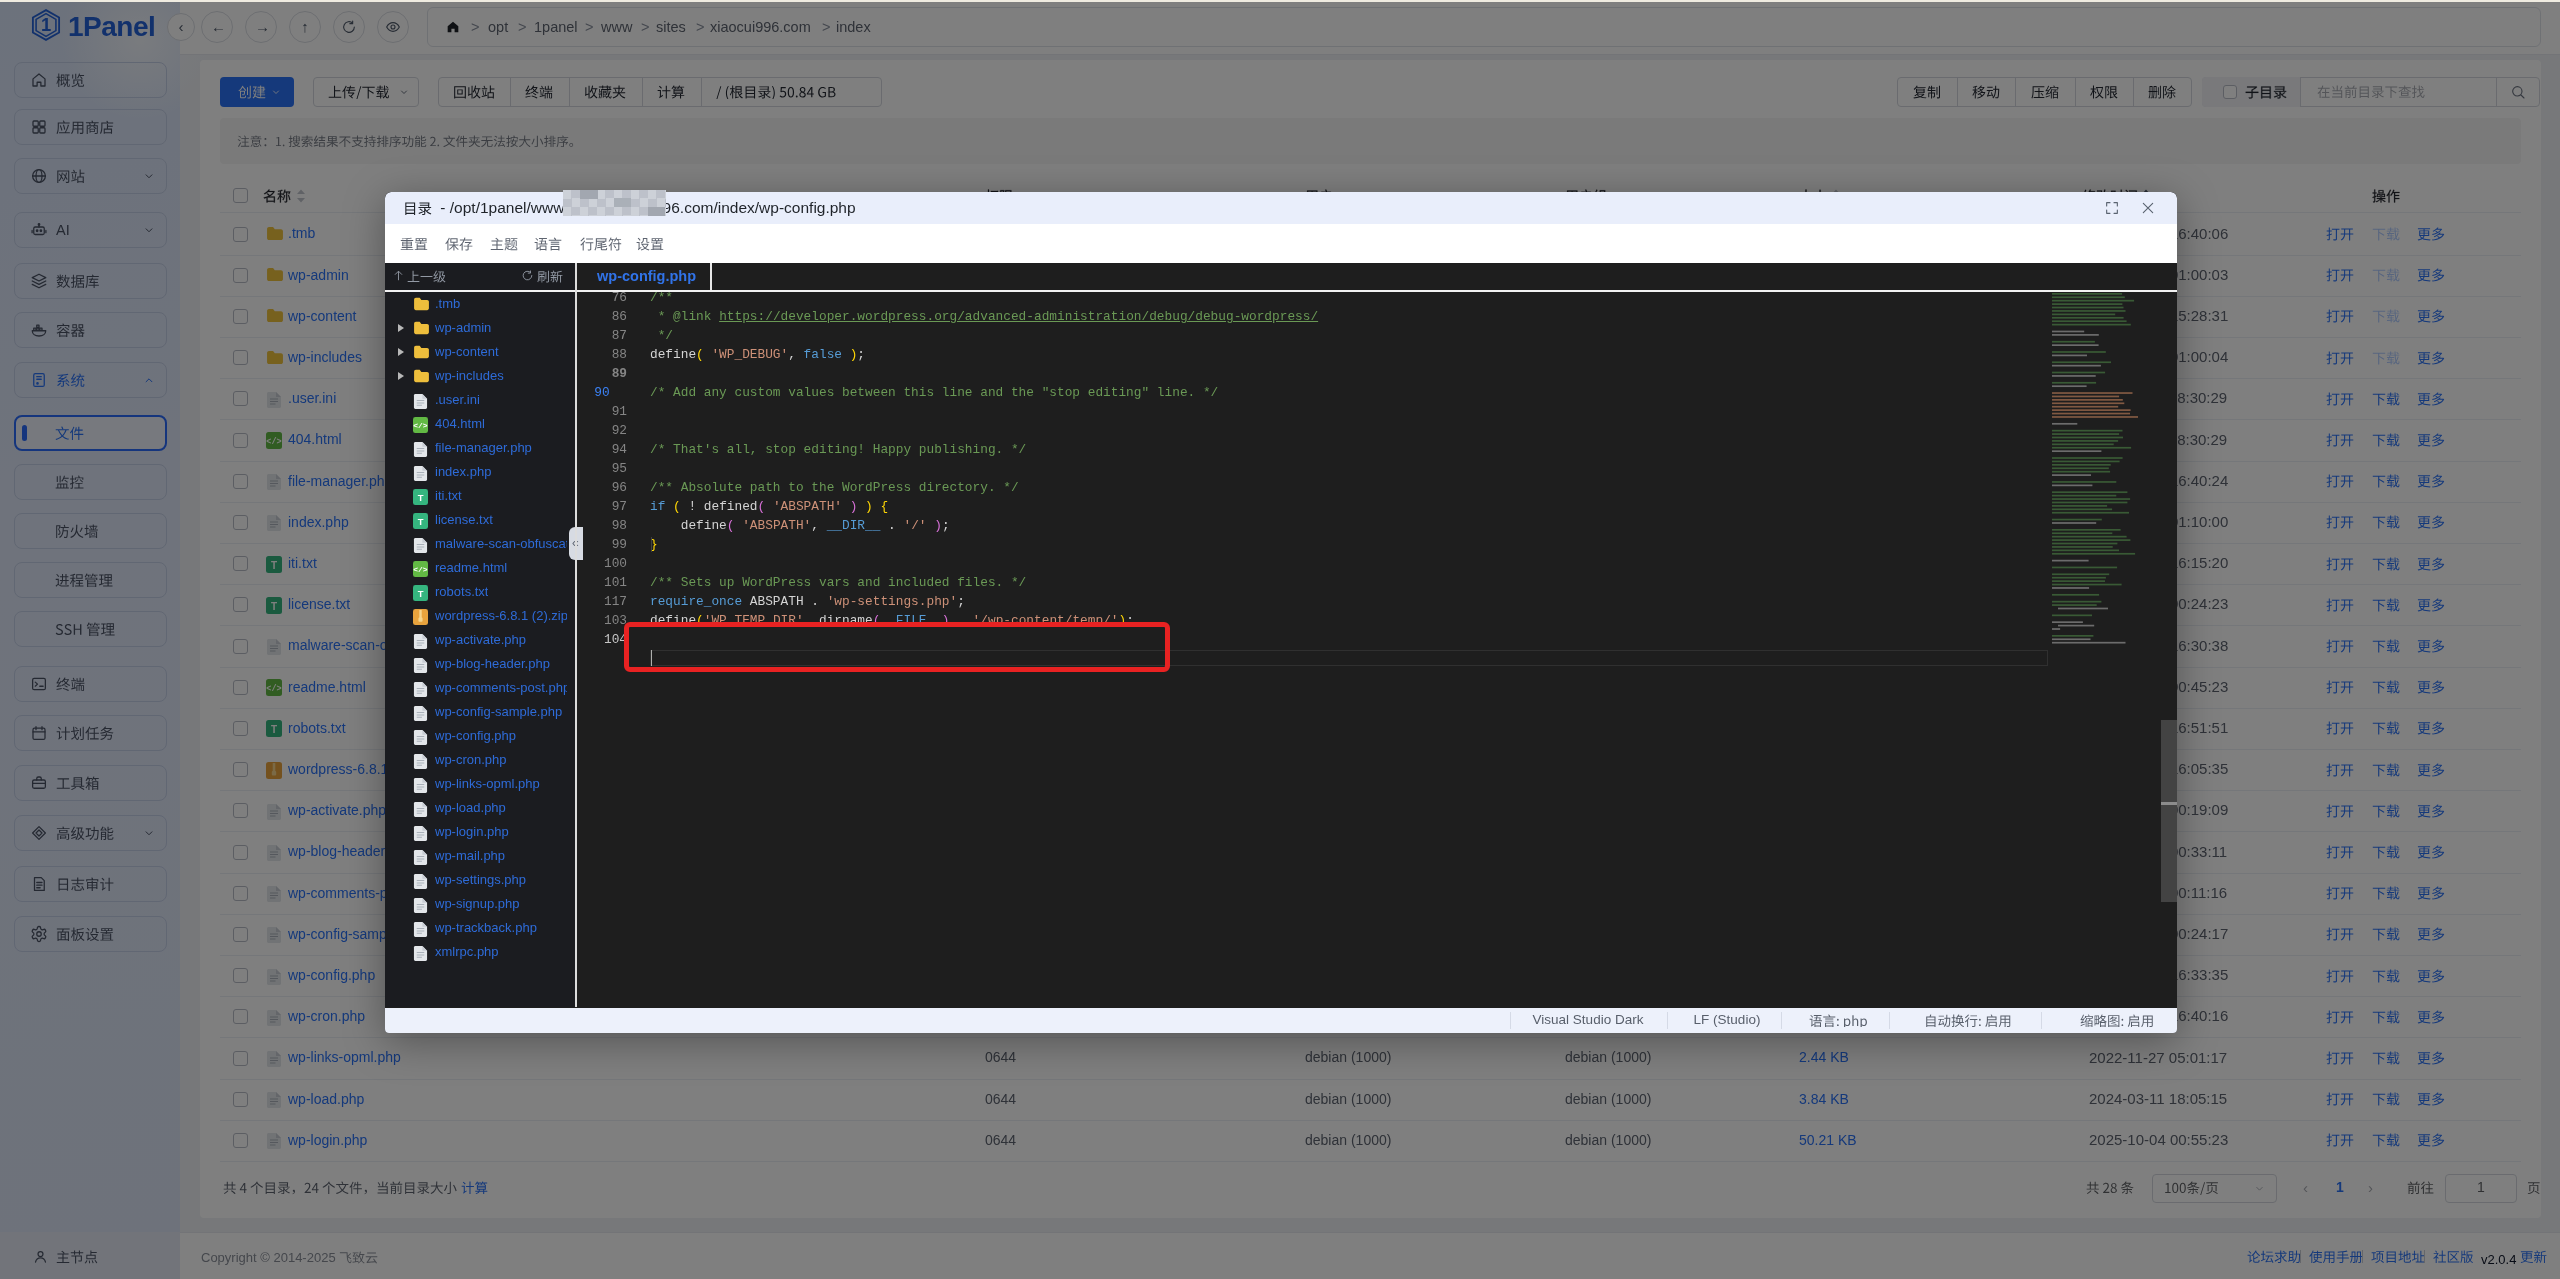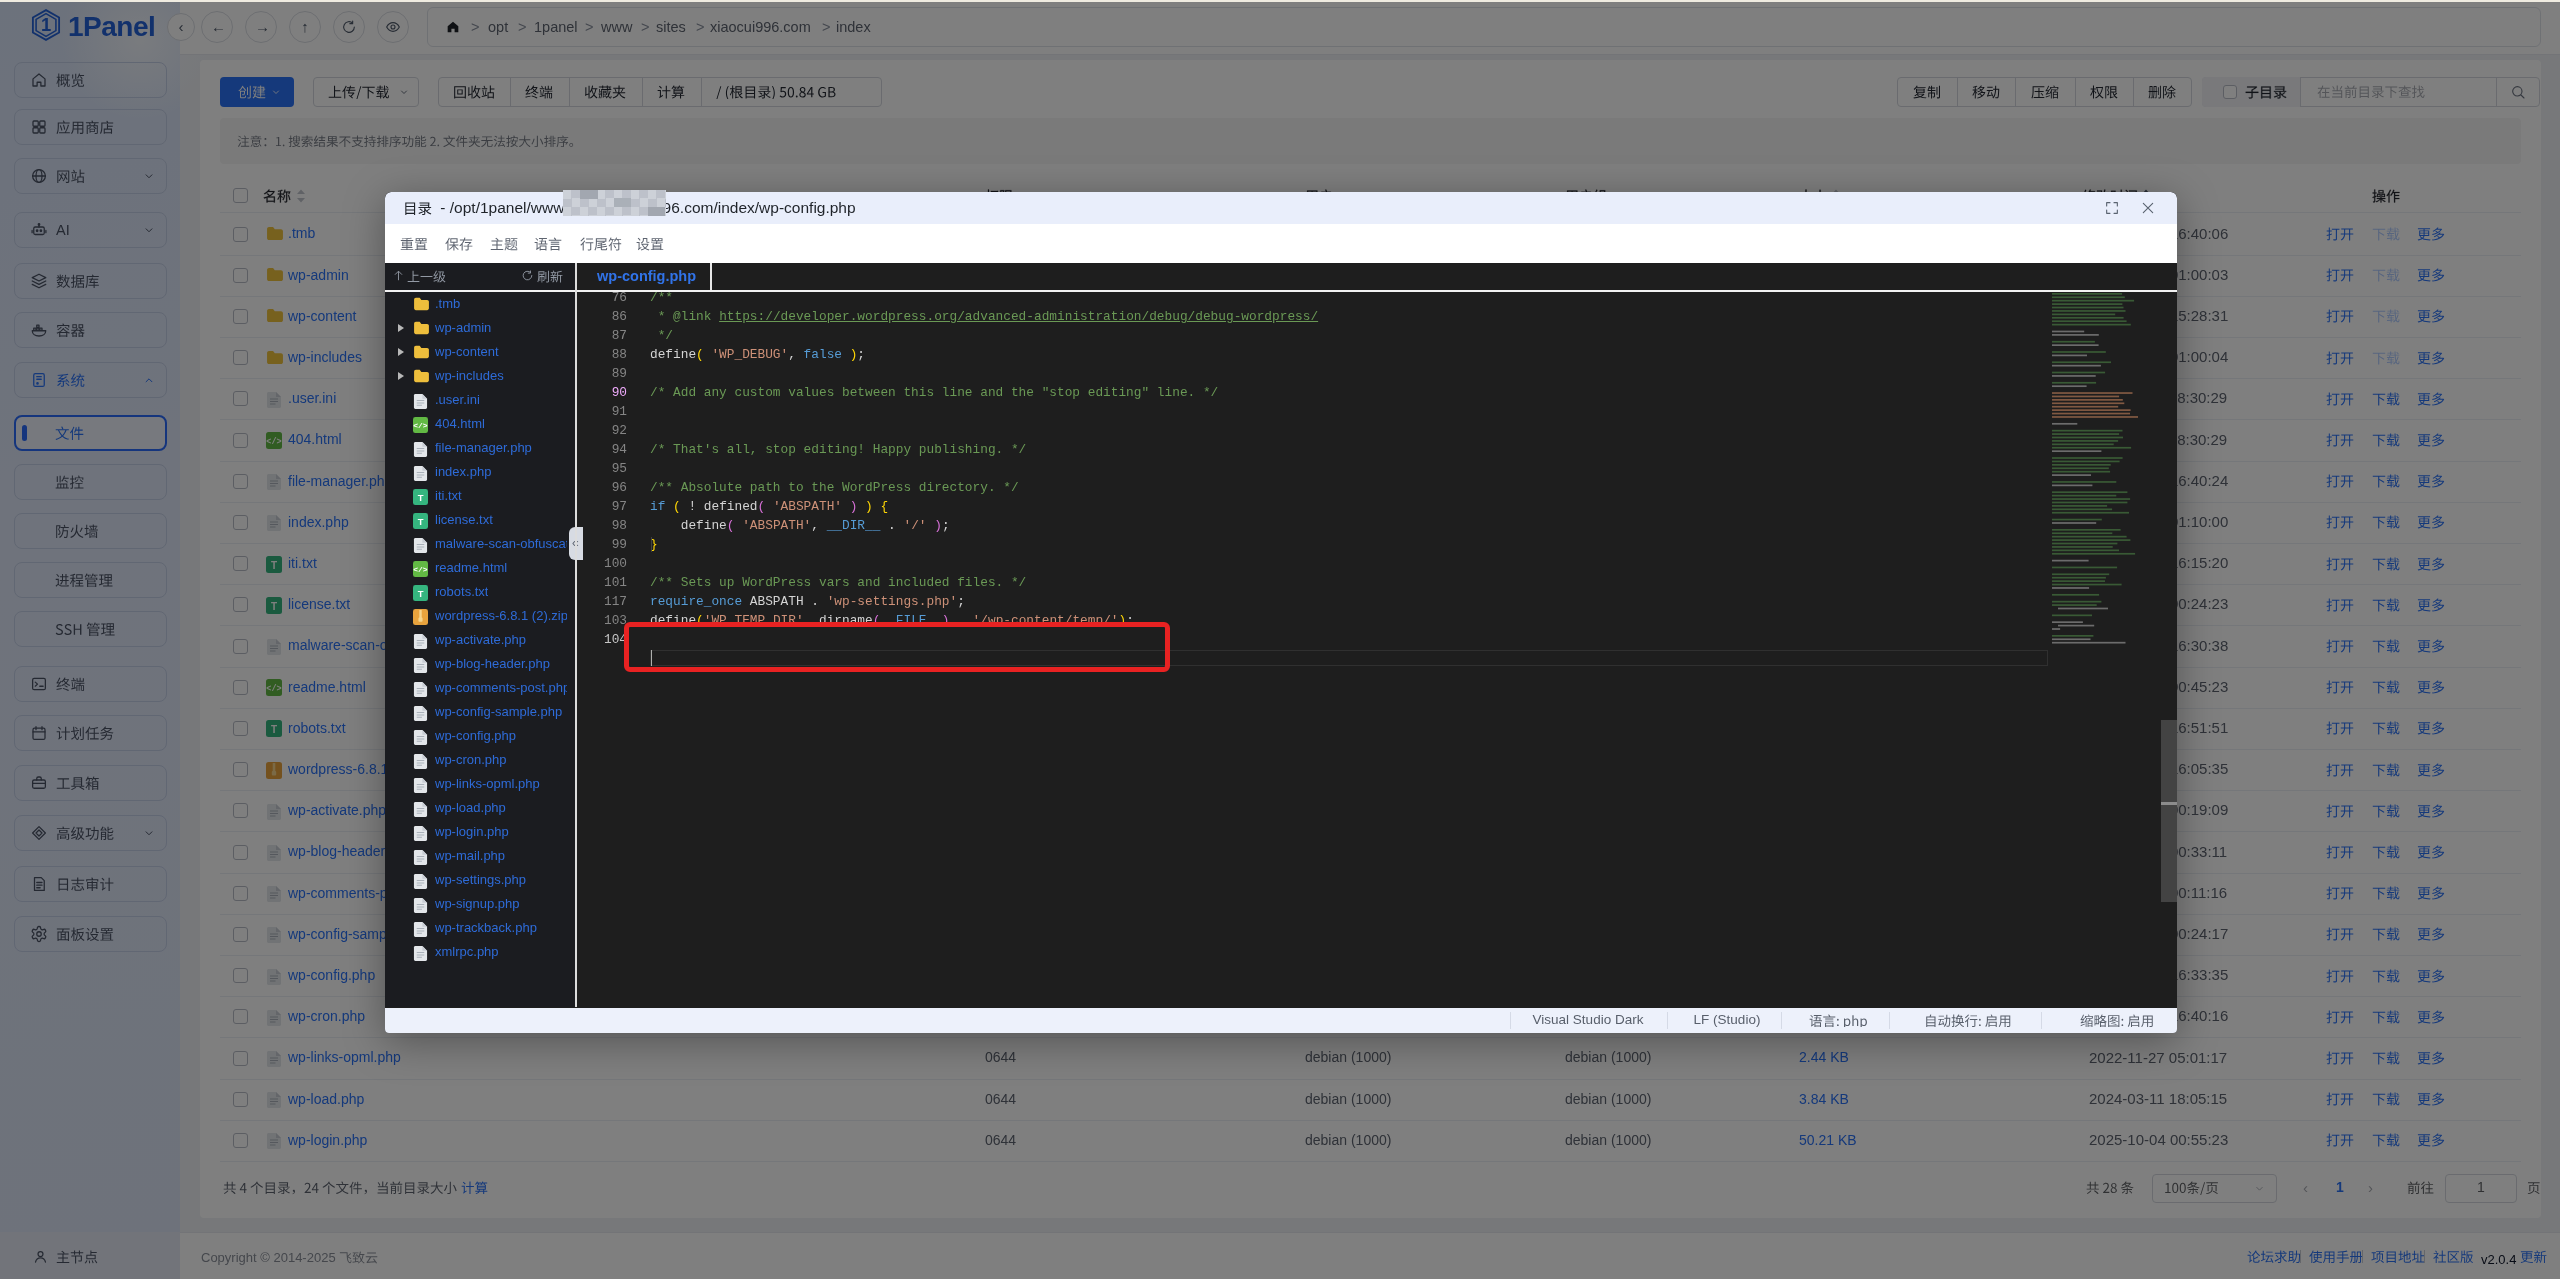--- a/index.html
+++ b/index.html
@@ -1409,22 +1409,22 @@
     </svg>
 <div style="position:absolute;left:50.0px;top:751.9px;font:400 13.0px 'Liberation Sans', sans-serif;color:#2e6bd8;line-height:16.2px;white-space:pre;letter-spacing:0;max-width:132px;overflow:hidden;">xmlrpc.php</div>
 <div style="position:absolute;left:184.0px;top:335.0px;width:14.0px;height:33.0px;background:#d7dbe3;border-radius:6px 0 0 6px;"></div>
 <div style="position:absolute;left:187.0px;top:343.5px;font:400 12.0px 'Liberation Sans', sans-serif;color:#5f6672;line-height:15.0px;white-space:pre;letter-spacing:0;">«</div>
 <div style="position:absolute;left:190.0px;top:71.0px;width:1.5px;height:744.0px;background:#dcdcdc;"></div>
 <div style="position:absolute;left:192px;top:96px;font:12.8px 'Liberation Mono',monospace;line-height:19px;">
       <div style="height:19px;white-space:pre;"><span style="display:inline-block;width:50px;text-align:right;color:#858585;">76</span><span style="display:inline-block;width:23px;"></span><span style="color:#6a9955;">/**</span></div>
       <div style="height:19px;white-space:pre;"><span style="display:inline-block;width:50px;text-align:right;color:#858585;">86</span><span style="display:inline-block;width:23px;"></span><span style="color:#6a9955;">&nbsp;*&nbsp;@link&nbsp;</span><span style="color:#6a9955;text-decoration:underline;">https://developer.wordpress.org/advanced-administration/debug/debug-wordpress/</span></div>
       <div style="height:19px;white-space:pre;"><span style="display:inline-block;width:50px;text-align:right;color:#858585;">87</span><span style="display:inline-block;width:23px;"></span><span style="color:#6a9955;">&nbsp;*/</span></div>
       <div style="height:19px;white-space:pre;"><span style="display:inline-block;width:50px;text-align:right;color:#858585;">88</span><span style="display:inline-block;width:23px;"></span><span style="color:#d4d4d4;">define</span><span style="color:#ffd705;">(&nbsp;</span><span style="color:#ce9178;">'WP_DEBUG'</span><span style="color:#d4d4d4;">,&nbsp;</span><span style="color:#569cd6;">false</span><span style="color:#ffd705;">&nbsp;)</span><span style="color:#d4d4d4;">;</span></div>
-      <div style="height:19px;white-space:pre;"><span style="display:inline-block;width:50px;text-align:right;color:#858585;">89</span><span style="display:inline-block;width:23px;"></span></div>
-      <div style="height:19px;white-space:pre;"><span style="display:inline-block;width:50px;text-align:right;color:#f0abfc;">90</span><span style="display:inline-block;width:23px;"></span><span style="color:#6a9955;">/*&nbsp;Add&nbsp;any&nbsp;custom&nbsp;values&nbsp;between&nbsp;this&nbsp;line&nbsp;and&nbsp;the&nbsp;"stop&nbsp;editing"&nbsp;line.&nbsp;*/</span></div>
+      <div style="height:19px;white-space:pre;font-weight:bold;"><span style="display:inline-block;width:50px;text-align:right;color:#858585;">89</span><span style="display:inline-block;width:23px;"></span></div>
+      <div style="height:19px;white-space:pre;"><span style="display:inline-block;width:50px;text-align:center;color:#3b82f6;">90</span><span style="display:inline-block;width:23px;"></span><span style="color:#6a9955;">/*&nbsp;Add&nbsp;any&nbsp;custom&nbsp;values&nbsp;between&nbsp;this&nbsp;line&nbsp;and&nbsp;the&nbsp;"stop&nbsp;editing"&nbsp;line.&nbsp;*/</span></div>
       <div style="height:19px;white-space:pre;"><span style="display:inline-block;width:50px;text-align:right;color:#858585;">91</span><span style="display:inline-block;width:23px;"></span></div>
       <div style="height:19px;white-space:pre;"><span style="display:inline-block;width:50px;text-align:right;color:#858585;">92</span><span style="display:inline-block;width:23px;"></span></div>
       <div style="height:19px;white-space:pre;"><span style="display:inline-block;width:50px;text-align:right;color:#858585;">94</span><span style="display:inline-block;width:23px;"></span><span style="color:#6a9955;">/*&nbsp;That's&nbsp;all,&nbsp;stop&nbsp;editing!&nbsp;Happy&nbsp;publishing.&nbsp;*/</span></div>
       <div style="height:19px;white-space:pre;"><span style="display:inline-block;width:50px;text-align:right;color:#858585;">95</span><span style="display:inline-block;width:23px;"></span></div>
       <div style="height:19px;white-space:pre;"><span style="display:inline-block;width:50px;text-align:right;color:#858585;">96</span><span style="display:inline-block;width:23px;"></span><span style="color:#6a9955;">/**&nbsp;Absolute&nbsp;path&nbsp;to&nbsp;the&nbsp;WordPress&nbsp;directory.&nbsp;*/</span></div>
       <div style="height:19px;white-space:pre;"><span style="display:inline-block;width:50px;text-align:right;color:#858585;">97</span><span style="display:inline-block;width:23px;"></span><span style="color:#569cd6;">if</span><span style="color:#d4d4d4;">&nbsp;</span><span style="color:#ffd705;">(</span><span style="color:#d4d4d4;">&nbsp;!&nbsp;defined</span><span style="color:#d670d6;">(</span><span style="color:#d4d4d4;">&nbsp;</span><span style="color:#ce9178;">'ABSPATH'</span><span style="color:#d4d4d4;">&nbsp;</span><span style="color:#d670d6;">)</span><span style="color:#d4d4d4;">&nbsp;</span><span style="color:#ffd705;">)</span><span style="color:#d4d4d4;">&nbsp;</span><span style="color:#ffd705;">{</span></div>
       <div style="height:19px;white-space:pre;"><span style="display:inline-block;width:50px;text-align:right;color:#858585;">98</span><span style="display:inline-block;width:23px;"></span><span style="color:#d4d4d4;">&nbsp;&nbsp;&nbsp;&nbsp;define</span><span style="color:#d670d6;">(</span><span style="color:#d4d4d4;">&nbsp;</span><span style="color:#ce9178;">'ABSPATH'</span><span style="color:#d4d4d4;">,&nbsp;</span><span style="color:#569cd6;">__DIR__</span><span style="color:#d4d4d4;">&nbsp;.&nbsp;</span><span style="color:#ce9178;">'/'</span><span style="color:#d4d4d4;">&nbsp;</span><span style="color:#d670d6;">)</span><span style="color:#d4d4d4;">;</span></div>
       <div style="height:19px;white-space:pre;"><span style="display:inline-block;width:50px;text-align:right;color:#858585;">99</span><span style="display:inline-block;width:23px;"></span><span style="color:#ffd705;">}</span></div>
       <div style="height:19px;white-space:pre;"><span style="display:inline-block;width:50px;text-align:right;color:#858585;">100</span><span style="display:inline-block;width:23px;"></span></div>
       <div style="height:19px;white-space:pre;"><span style="display:inline-block;width:50px;text-align:right;color:#858585;">101</span><span style="display:inline-block;width:23px;"></span><span style="color:#6a9955;">/**&nbsp;Sets&nbsp;up&nbsp;WordPress&nbsp;vars&nbsp;and&nbsp;included&nbsp;files.&nbsp;*/</span></div>

